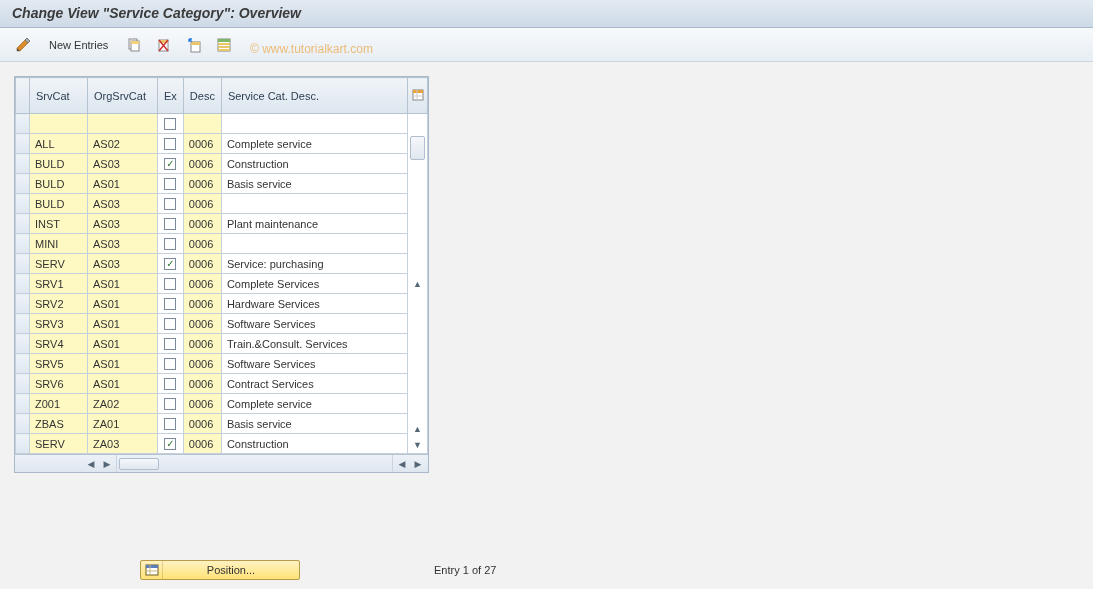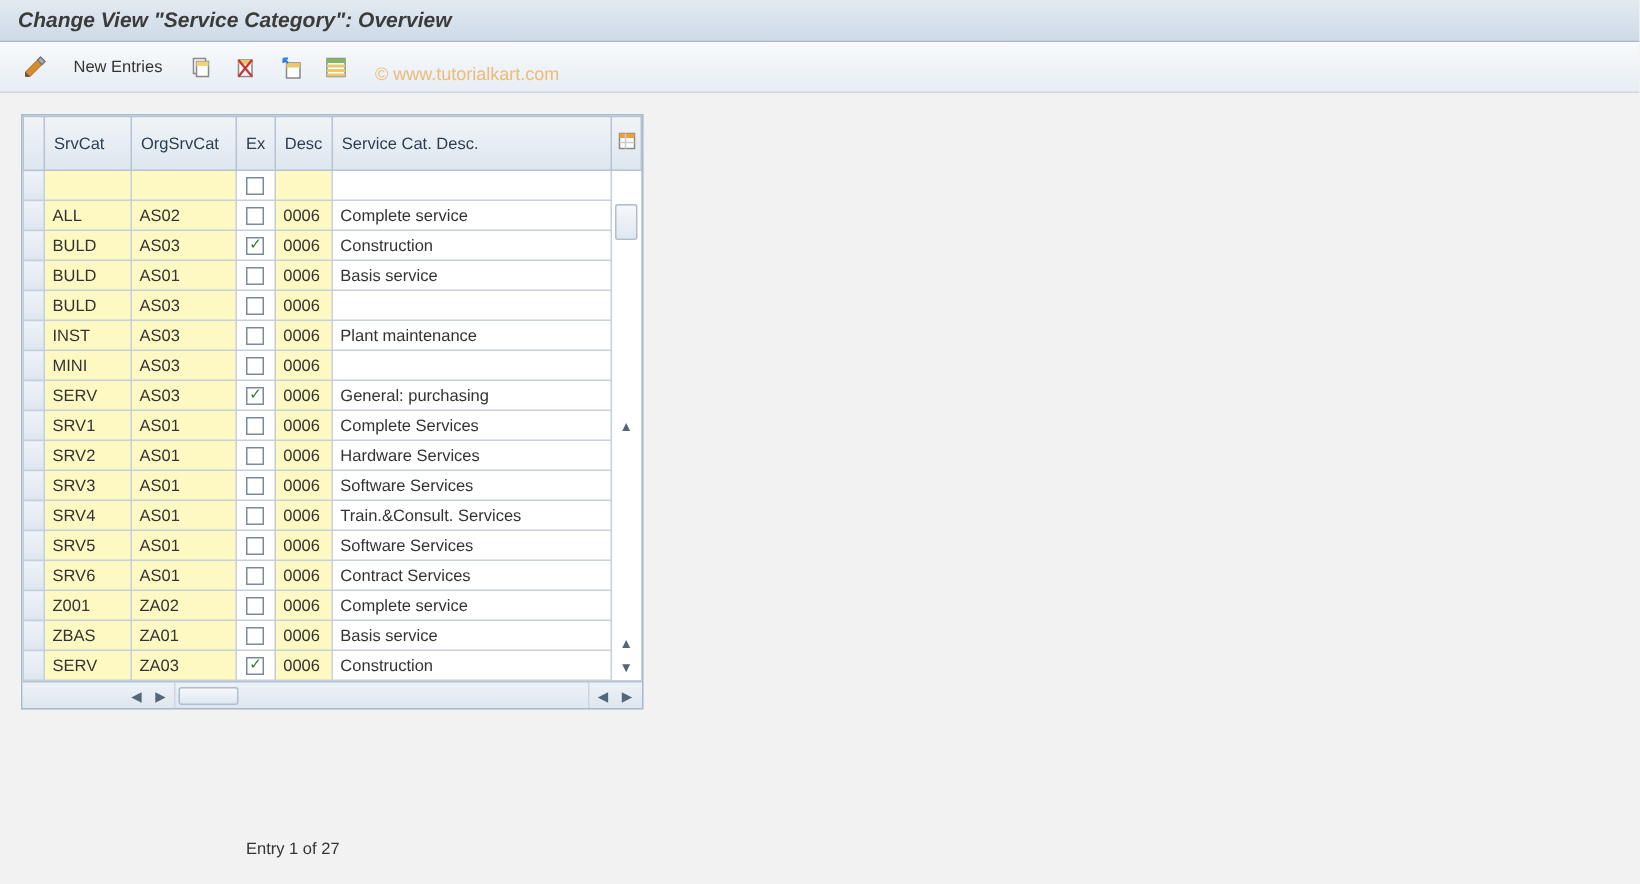--- a/index.html
+++ b/index.html
@@ -319,21 +319,21 @@
             <td class="chkcell"><span class="chk"></span></td>
             <td class="readcell">0006</td>
             <td></td>
           </tr>
           <tr>
             <td class="rowsel"></td>
             <td class="readcell">SERV</td>
             <td class="readcell">AS03</td>
             <td class="chkcell"><span class="chk checked"></span></td>
             <td class="readcell">0006</td>
-            <td>General: purchasing</td>
+            <td>Service: purchasing</td>
           </tr>
           <tr>
             <td class="rowsel"></td>
             <td class="readcell">SRV1</td>
             <td class="readcell">AS01</td>
             <td class="chkcell"><span class="chk"></span></td>
             <td class="readcell">0006</td>
             <td>Complete Services</td>
           </tr>
           <tr>
@@ -412,14 +412,25 @@
       </div>
       <div class="hsc-right">
         <div class="hsc-arrow">◀</div>
         <div class="hsc-arrow">▶</div>
       </div>
     </div>
   </div>
 </div>
 
 <div class="footer-row">
+  <div class="position-btn">
+    <span class="icon-slot">
+      <svg width="14" height="14">
+          <rect x="1" y="2" width="12" height="10" fill="#fff" stroke="#6f5a1d"></rect>
+          <rect x="1" y="2" width="12" height="3" fill="#5c7fbc"></rect>
+          <line x1="1" y1="8" x2="13" y2="8" stroke="#c7b882"></line>
+          <line x1="5" y1="2" x2="5" y2="12" stroke="#c7b882"></line>
+        </svg>
+    </span>
+    <span class="lbl">Position...</span>
+  </div>
   <span class="entry-text">Entry 1 of 27</span>
 </div>
 
 </body></html>

